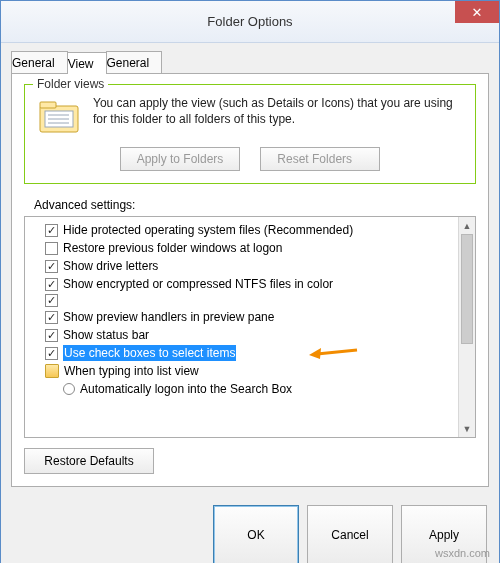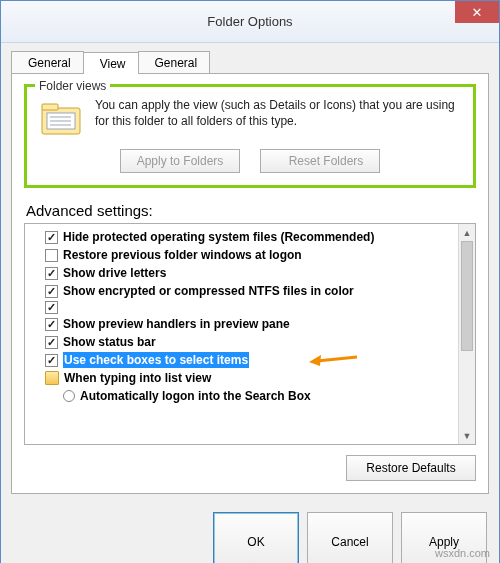--- a/index.html
+++ b/index.html
@@ -2,51 +2,51 @@
 <html><head>
 <meta charset="utf-8">
 <style>
   * { box-sizing: border-box; font-family: "Segoe UI", Tahoma, sans-serif; font-size: 12px; }
   body { margin: 0; background: #fff; width: 500px; height: 563px; overflow: hidden; }
   .window { width: 500px; border: 1px solid #5a8cc8; background: #f0f0f0; }
   .titlebar { height: 42px; background: linear-gradient(#f6f8fb,#e8eef7); display: flex; align-items: center; justify-content: center; position: relative; border-bottom: 1px solid #c9d6e8; }
   .titlebar .title { font-size: 13px; color: #333; }
   .close-btn { position: absolute; right: 0; top: 0; width: 44px; height: 22px; background: #c75050; color: #fff; display: flex; align-items: center; justify-content: center; font-size: 13px; cursor: pointer; }
   .tabs { display: flex; padding: 8px 10px 0 10px; gap: 0; }
-  .tab { padding: 4px 12px 3px 16px; border: 1px solid #adadad; border-bottom: none; background: #f9f9f9; margin-right: -1px; position: relative; cursor: pointer; }
+  .tab { padding: 4px 12px 3px 0; border: 1px solid #adadad; border-bottom: none; background: #f9f9f9; margin-right: -1px; position: relative; cursor: pointer; }
   .tab.active { background: #fff; z-index: 2; top: 1px; }
   .tab-panel { margin: 0 10px 10px 10px; border: 1px solid #adadad; background: #fff; padding: 10px 12px 12px 12px; }
-  .groupbox { border: 3px solid #84cc16; padding: 10px 10px 12px 10px; position: relative; }
+  .groupbox { border: 1px solid #84cc16; padding: 10px 10px 12px 10px; position: relative; }
   .group-label { position: absolute; top: -8px; left: 8px; background: #fff; padding: 0 4px; font-size: 12px; color: #333; }
   .fv-row { display: flex; gap: 10px; }
   .folder-icon { width: 48px; height: 42px; display: flex; align-items: center; justify-content: center; }
   .folder-icon svg { width: 44px; height: 40px; }
   .fv-text { flex: 1; font-size: 12px; line-height: 1.35; color: #222; }
   .fv-buttons { display: flex; gap: 20px; justify-content: center; margin-top: 10px; }
-  .btn { border: 1px solid #adadad; background: linear-gradient(#fdfdfd,#ececec); padding: 4px 16px; min-width: 120px; text-align: right; cursor: pointer; color: #333; }
+  .btn { border: 1px solid #adadad; background: linear-gradient(#fdfdfd,#ececec); padding: 4px 16px; min-width: 120px; text-align: left; cursor: pointer; color: #333; }
   .btn.disabled { color: #9a9a9a; cursor: default; }
-  .adv-label { margin: 14px 0 4px 2px; font-size: 15px; }
-  .treebox { border: 1px solid #adadad; background: #fff; height: 222px; display: flex; font-weight: bold; }
+  .adv-label { margin: 14px 0 4px 10px; font-size: 12px; }
+  .treebox { border: 1px solid #adadad; background: #fff; height: 222px; display: flex; }
   .tree-scroll { flex: 1; padding: 4px 2px 4px 6px; overflow: hidden; }
   .scrollbar { width: 17px; background: #f0f0f0; border-left: 1px solid #d8d8d8; display: flex; flex-direction: column; align-items: center; }
   .sb-arrow { width: 100%; height: 17px; display: flex; align-items: center; justify-content: center; color: #666; font-size: 9px; cursor: pointer; }
   .sb-track { flex: 1; width: 100%; position: relative; }
   .sb-thumb { position: absolute; left: 2px; right: 2px; top: 0; height: 110px; background: #cdcdcd; border: 1px solid #b8b8b8; cursor: pointer; }
   .tree-item { display: flex; align-items: center; gap: 5px; padding: 1px 0; white-space: nowrap; line-height: 16px; }
   .tree-item.indent1 { padding-left: 14px; }
   .tree-item.indent2 { padding-left: 32px; }
   .cb { width: 13px; height: 13px; border: 1px solid #888; background: #fff; display: flex; align-items: center; justify-content: center; font-size: 10px; cursor: pointer; color: #222; }
   .cb.checked::after { content: "✓"; font-size: 11px; line-height: 1; }
   .radio { width: 12px; height: 12px; border: 1px solid #888; border-radius: 50%; display: flex; align-items: center; justify-content: center; cursor: pointer; }
   .itxt { font-size: 12px; color: #000; }
   .itxt.highlight { background: #1e90ff; color: #fff; padding: 0 1px; }
   .folder-mini { width: 14px; height: 14px; background: linear-gradient(#ffe9a6,#f6c755); border: 1px solid #caa32f; border-radius: 1px; }
   .arrow-annot { position: relative; }
   .orange-arrow { position: absolute; left: 276px; top: 0px; width: 52px; height: 16px; pointer-events: none; }
-  .rd-row { display: flex; justify-content: flex-end; margin-top: 10px; }
+  .rd-row { display: flex; justify-content: flex-start; margin-top: 10px; }
   .btn-def { border: 1px solid #adadad; background: linear-gradient(#fdfdfd,#ececec); padding: 5px 16px; min-width: 130px; text-align: center; cursor: pointer; }
   .bottom-buttons { display: flex; justify-content: flex-end; gap: 8px; padding: 8px 12px 12px 0; background: #f0f0f0; }
   .bbtn { border: 1px solid #adadad; background: linear-gradient(#fdfdfd,#ececec); padding: 22px 0; width: 86px; text-align: center; cursor: pointer; }
   .bbtn.primary { border: 1px solid #3c7fb1; box-shadow: 0 0 0 1px #8fc4ea inset; }
   .watermark { position: absolute; right: 10px; bottom: 4px; font-size: 11px; color: #9a9a9a; }
 </style>
 </head>
 <body>
 
 <div class="window">

